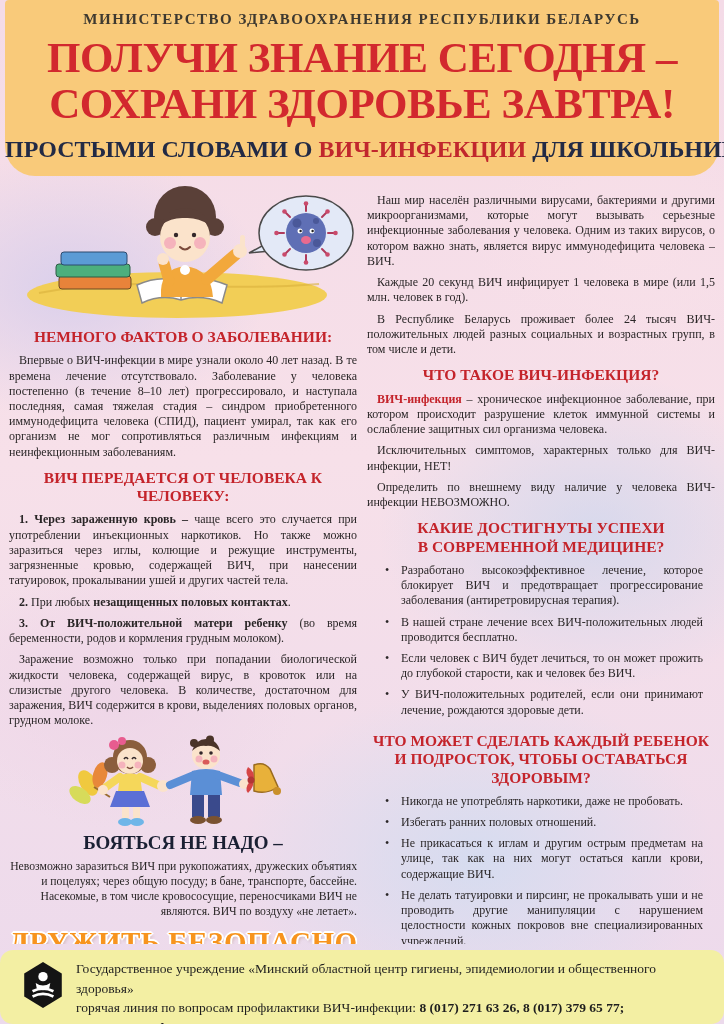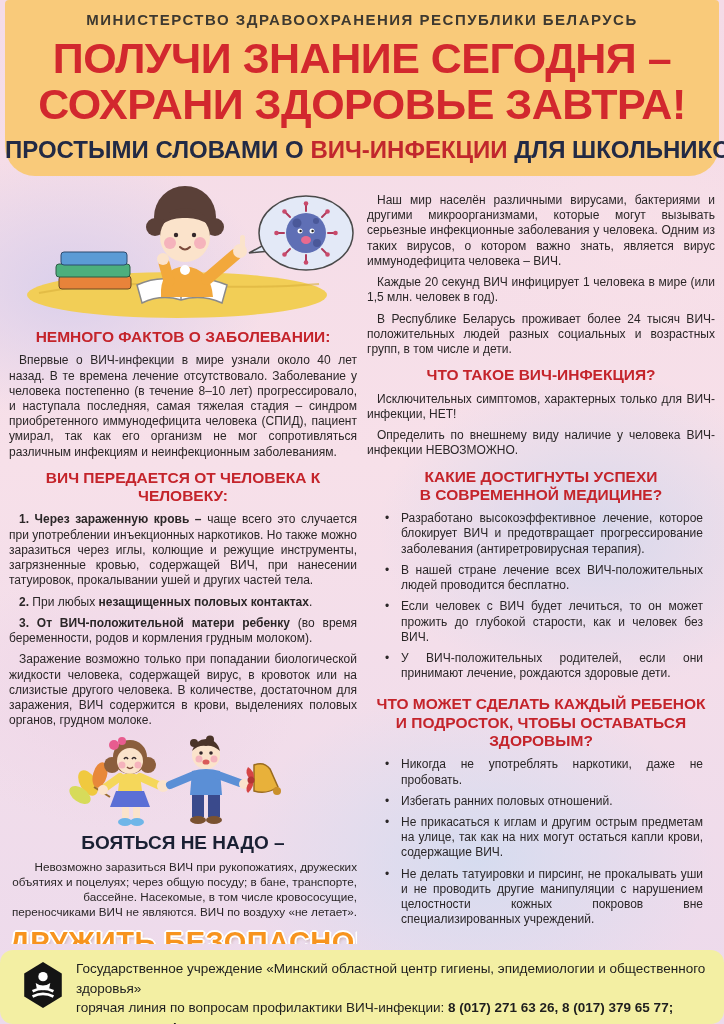--- a/index.html
+++ b/index.html
@@ -1,18 +1,18 @@
 <!DOCTYPE html>
 <html><head>
 <meta charset="utf-8">
 <style>
   html,body{margin:0;padding:0;background:#888;}
   .poster{
     position:relative;width:724px;height:1024px;overflow:hidden;margin:0 auto;
-    font-family:Liberation Sans, sans-serif;color:#2A2627;
+    font-family:Liberation Serif, serif;color:#2A2627;
     background:
       radial-gradient(ellipse 280px 190px at 10% 28%, rgba(213,205,236,.85), rgba(213,205,236,0) 70%),
       radial-gradient(ellipse 240px 170px at 88% 24%, rgba(248,224,232,.8), rgba(248,224,232,0) 70%),
       radial-gradient(ellipse 300px 220px at 82% 52%, rgba(199,213,238,.65), rgba(199,213,238,0) 72%),
       radial-gradient(ellipse 260px 190px at 16% 68%, rgba(238,213,231,.9), rgba(238,213,231,0) 70%),
       radial-gradient(ellipse 330px 240px at 66% 84%, rgba(205,220,241,.75), rgba(205,220,241,0) 72%),
       linear-gradient(180deg,#F4DBE7 0%,#F7E0E9 45%,#ECDAEC 100%);
   }
   
   .header{
@@ -211,20 +211,21 @@
     <div class="slogan">ДРУЖИТЬ БЕЗОПАСНО!</div>
   </div>
 
   <div class="col col-right">
     <div style="height:12px"></div>
     <p>Наш мир населён различными вирусами, бактериями и другими микроорганизмами, которые могут вызывать серьезные инфекционные заболевания у человека. Одним из таких вирусов, о котором важно знать, является вирус иммунодефицита человека – ВИЧ.</p>
     <p>Каждые 20 секунд ВИЧ инфицирует 1 человека в мире (или 1,5 млн. человек в год).</p>
     <p>В Республике Беларусь проживает более 24 тысяч ВИЧ-положительных людей разных социальных и возрастных групп, в том числе и дети.</p>
 
     <p class="h-red">ЧТО ТАКОЕ ВИЧ-ИНФЕКЦИЯ?</p>
+    <p><span class="red-b">ВИЧ-инфекция</span><span> – хроническое инфекционное заболевание, при котором происходит разрушение клеток иммунной системы и ослабление защитных сил организма человека.</span></p>
     <p>Исключительных симптомов, характерных только для ВИЧ-инфекции, НЕТ!</p>
     <p>Определить по внешнему виду наличие у человека ВИЧ-инфекции НЕВОЗМОЖНО.</p>
 
     <p class="h-red">
       <span>КАКИЕ ДОСТИГНУТЫ УСПЕХИ</span><br>
       <span>В СОВРЕМЕННОЙ МЕДИЦИНЕ?</span>
     </p>
     <ul class="bullets">
       <li>Разработано высокоэффективное лечение, которое блокирует ВИЧ и предотвращает прогрессирование заболевания (антиретровирусная терапия).</li>
       <li>В нашей стране лечение всех ВИЧ-положительных людей проводится бесплатно.</li>

